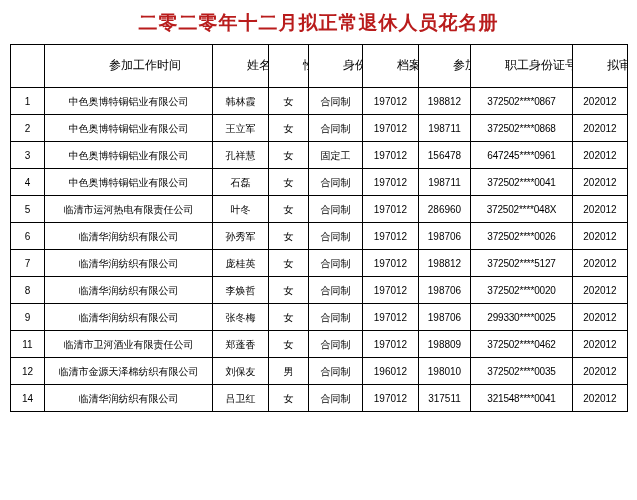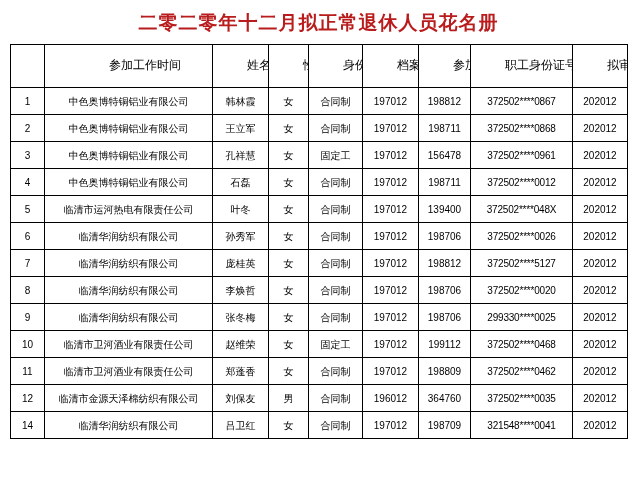--- a/index.html
+++ b/index.html
@@ -129,42 +129,42 @@
         <td class="num-cell">202012</td>
       </tr>
       <tr>
         <td class="num-cell">3</td>
         <td class="unit-cell">中色奥博特铜铝业有限公司</td>
         <td class="name-cell">孔祥慧</td>
         <td>女</td>
         <td>固定工</td>
         <td class="num-cell">197012</td>
         <td class="num-cell">156478</td>
-        <td class="id-cell">372502****0961</td>
+        <td class="id-cell">647245****0961</td>
         <td class="num-cell">202012</td>
       </tr>
       <tr>
         <td class="num-cell">4</td>
         <td class="unit-cell">中色奥博特铜铝业有限公司</td>
         <td class="name-cell">石磊</td>
         <td>女</td>
         <td>合同制</td>
         <td class="num-cell">197012</td>
         <td class="num-cell">198711</td>
-        <td class="id-cell">372502****0012</td>
+        <td class="id-cell">372502****0041</td>
         <td class="num-cell">202012</td>
       </tr>
       <tr>
         <td class="num-cell">5</td>
         <td class="unit-cell">临清市运河热电有限责任公司</td>
         <td class="name-cell">叶冬</td>
         <td>女</td>
         <td>合同制</td>
         <td class="num-cell">197012</td>
-        <td class="num-cell">139400</td>
+        <td class="num-cell">286960</td>
         <td class="id-cell">372502****048X</td>
         <td class="num-cell">202012</td>
       </tr>
       <tr>
         <td class="num-cell">6</td>
         <td class="unit-cell">临清华润纺织有限公司</td>
         <td class="name-cell">孙秀军</td>
         <td>女</td>
         <td>合同制</td>
         <td class="num-cell">197012</td>
@@ -196,61 +196,50 @@
       </tr>
       <tr>
         <td class="num-cell">9</td>
         <td class="unit-cell">临清华润纺织有限公司</td>
         <td class="name-cell">张冬梅</td>
         <td>女</td>
         <td>合同制</td>
         <td class="num-cell">197012</td>
         <td class="num-cell">198706</td>
         <td class="id-cell">299330****0025</td>
-        <td class="num-cell">202012</td>
-      </tr>
-      <tr>
-        <td class="num-cell">10</td>
-        <td class="unit-cell">临清市卫河酒业有限责任公司</td>
-        <td class="name-cell">赵维荣</td>
-        <td>女</td>
-        <td>固定工</td>
-        <td class="num-cell">197012</td>
-        <td class="num-cell">199112</td>
-        <td class="id-cell">372502****0468</td>
         <td class="num-cell">202012</td>
       </tr>
       <tr>
         <td class="num-cell">11</td>
         <td class="unit-cell">临清市卫河酒业有限责任公司</td>
         <td class="name-cell">郑蓬香</td>
         <td>女</td>
         <td>合同制</td>
         <td class="num-cell">197012</td>
         <td class="num-cell">198809</td>
         <td class="id-cell">372502****0462</td>
         <td class="num-cell">202012</td>
       </tr>
       <tr>
         <td class="num-cell">12</td>
         <td class="unit-cell">临清市金源天泽棉纺织有限公司</td>
         <td class="name-cell">刘保友</td>
         <td>男</td>
         <td>合同制</td>
         <td class="num-cell">196012</td>
-        <td class="num-cell">364760</td>
+        <td class="num-cell">198010</td>
         <td class="id-cell">372502****0035</td>
         <td class="num-cell">202012</td>
       </tr>
       <tr>
         <td class="num-cell">14</td>
         <td class="unit-cell">临清华润纺织有限公司</td>
         <td class="name-cell">吕卫红</td>
         <td>女</td>
         <td>合同制</td>
         <td class="num-cell">197012</td>
-        <td class="num-cell">198709</td>
+        <td class="num-cell">317511</td>
         <td class="id-cell">321548****0041</td>
         <td class="num-cell">202012</td>
       </tr>
     </tbody>
   </table>
 </div>
 
 </body></html>

